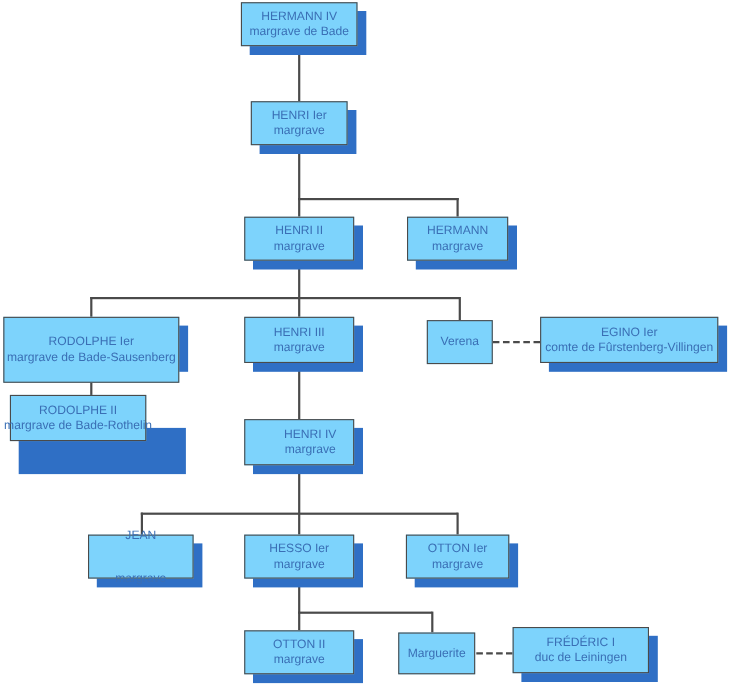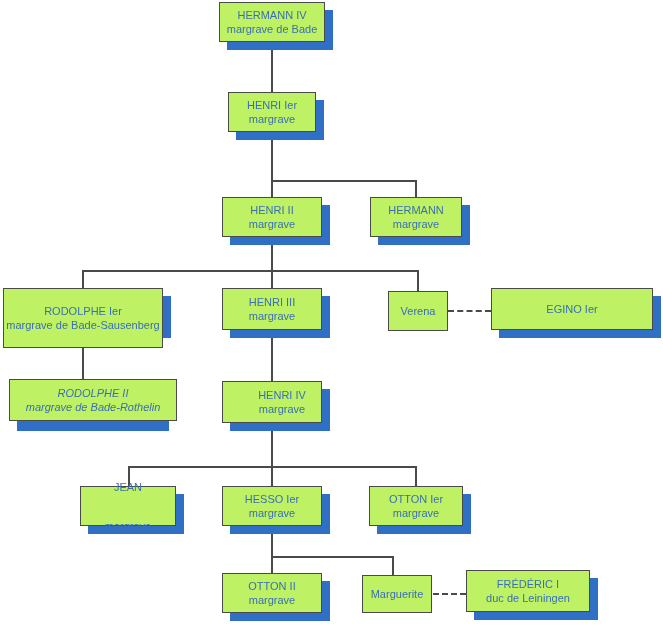--- a/index.html
+++ b/index.html
@@ -26,21 +26,21 @@
   .conn.h { height: 2px; }
   .conn.dash {
     height: 0;
     background: transparent;
     border-top: 2px dashed #4a4a4a;
   }
   
   .node {
     position: absolute;
     box-sizing: border-box;
-    background: #bef264;
+    background: #7dd3fc;
     border: 1px solid #4a4a4a;
     color: #3a6fb5;
     font-size: 11px;
     line-height: 14px;
     text-align: center;
     display: flex;
     flex-direction: column;
     align-items: center;
     justify-content: center;
     z-index: 3;
@@ -135,23 +135,24 @@
     <span class="l1">HENRI III</span>
     <span class="l2">margrave</span>
   </div>
 
   <div class="node" style="left:388px; top:291px; width:60px; height:40px;">
     <span class="l1">Verena</span>
   </div>
 
   <div class="node" style="left:491px; top:288px; width:162px; height:42px;">
     <span class="l1">EGINO Ier</span>
+    <span class="l2">comte de Fûrstenberg-Villingen</span>
   </div>
 
-  <div class="node" style="left:9px; top:379px; width:168px; height:42px;font-style:italic;">
+  <div class="node" style="left:9px; top:359px; width:124px; height:42px;">
     <span class="l1">RODOLPHE II</span>
     <span class="l2">margrave de Bade-Rothelin</span>
   </div>
 
   <div class="node" style="left:222px; top:381px; width:100px; height:42px;padding-left:20px;">
     <span class="l1">HENRI IV</span>
     <span class="l2">margrave</span>
   </div>
 
   <div class="node" style="left:80px; top:486px; width:96px; height:40px;gap:25px;">

